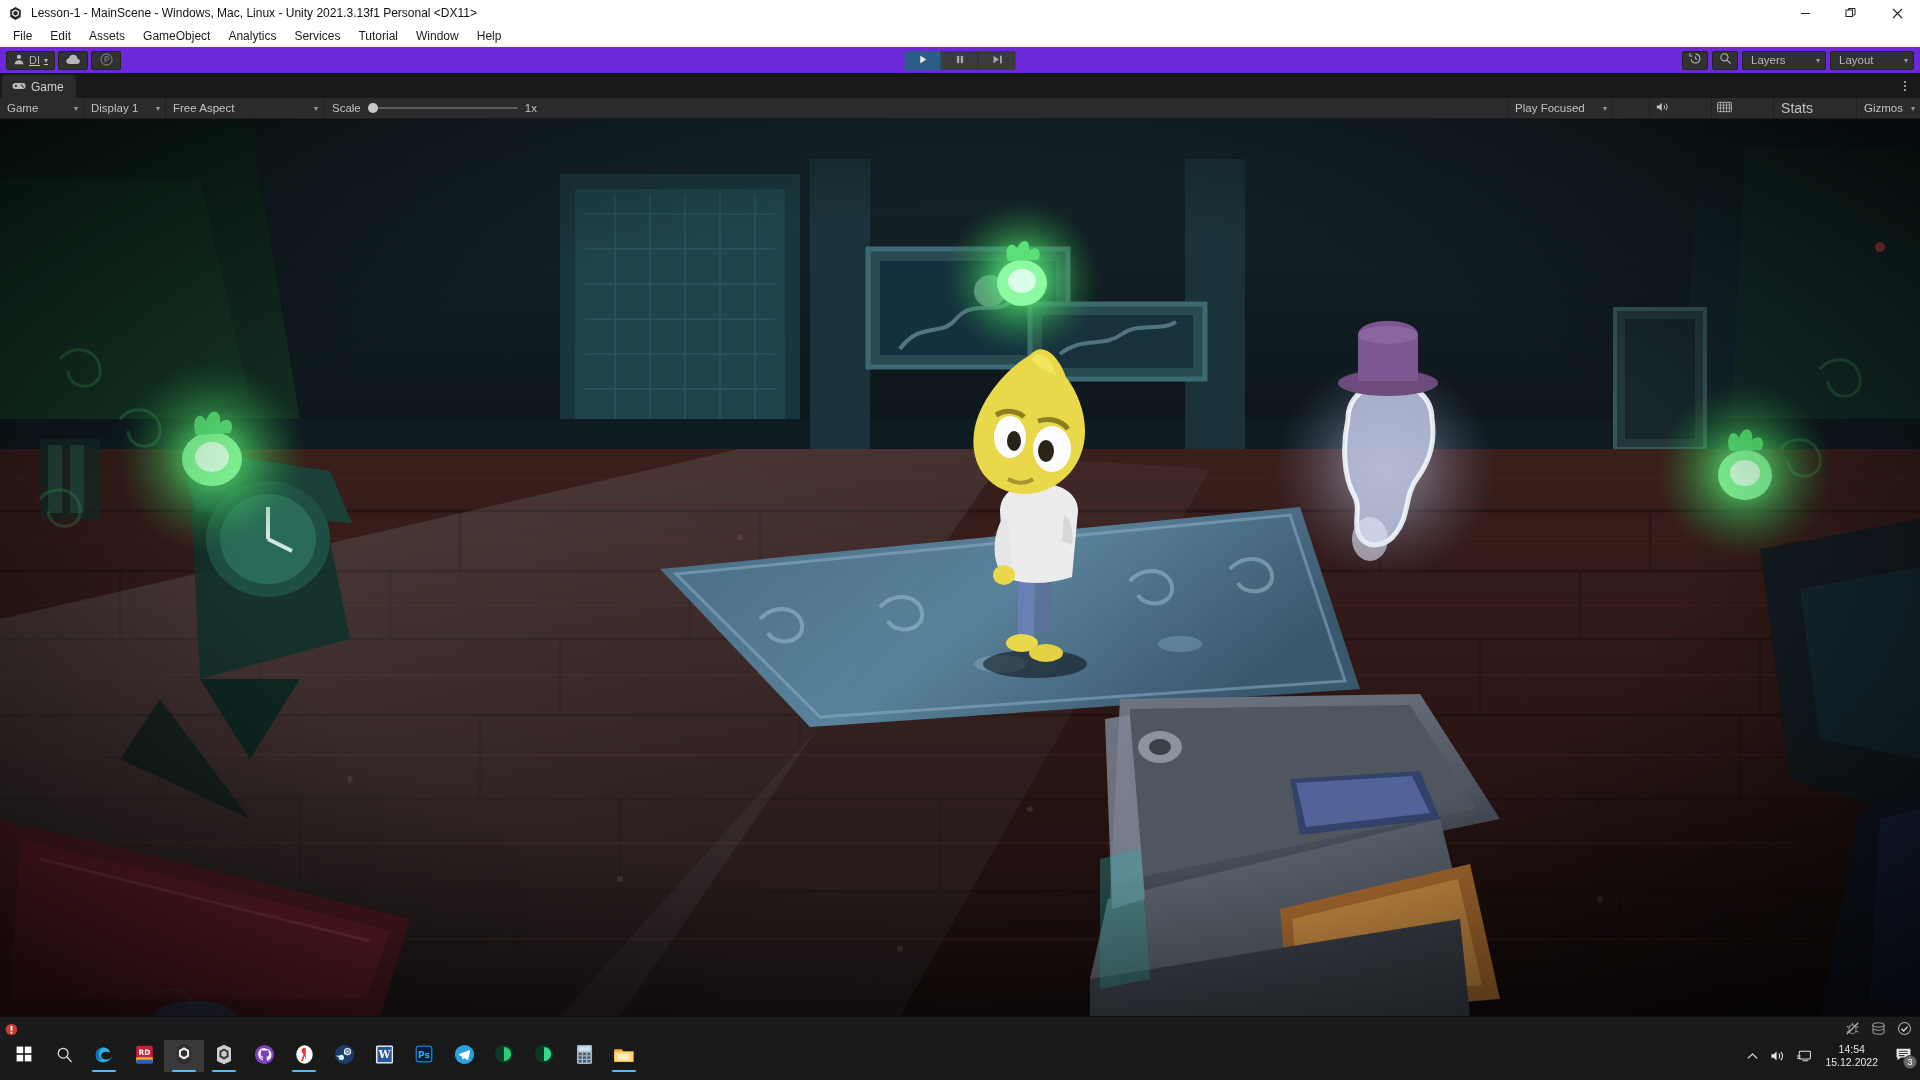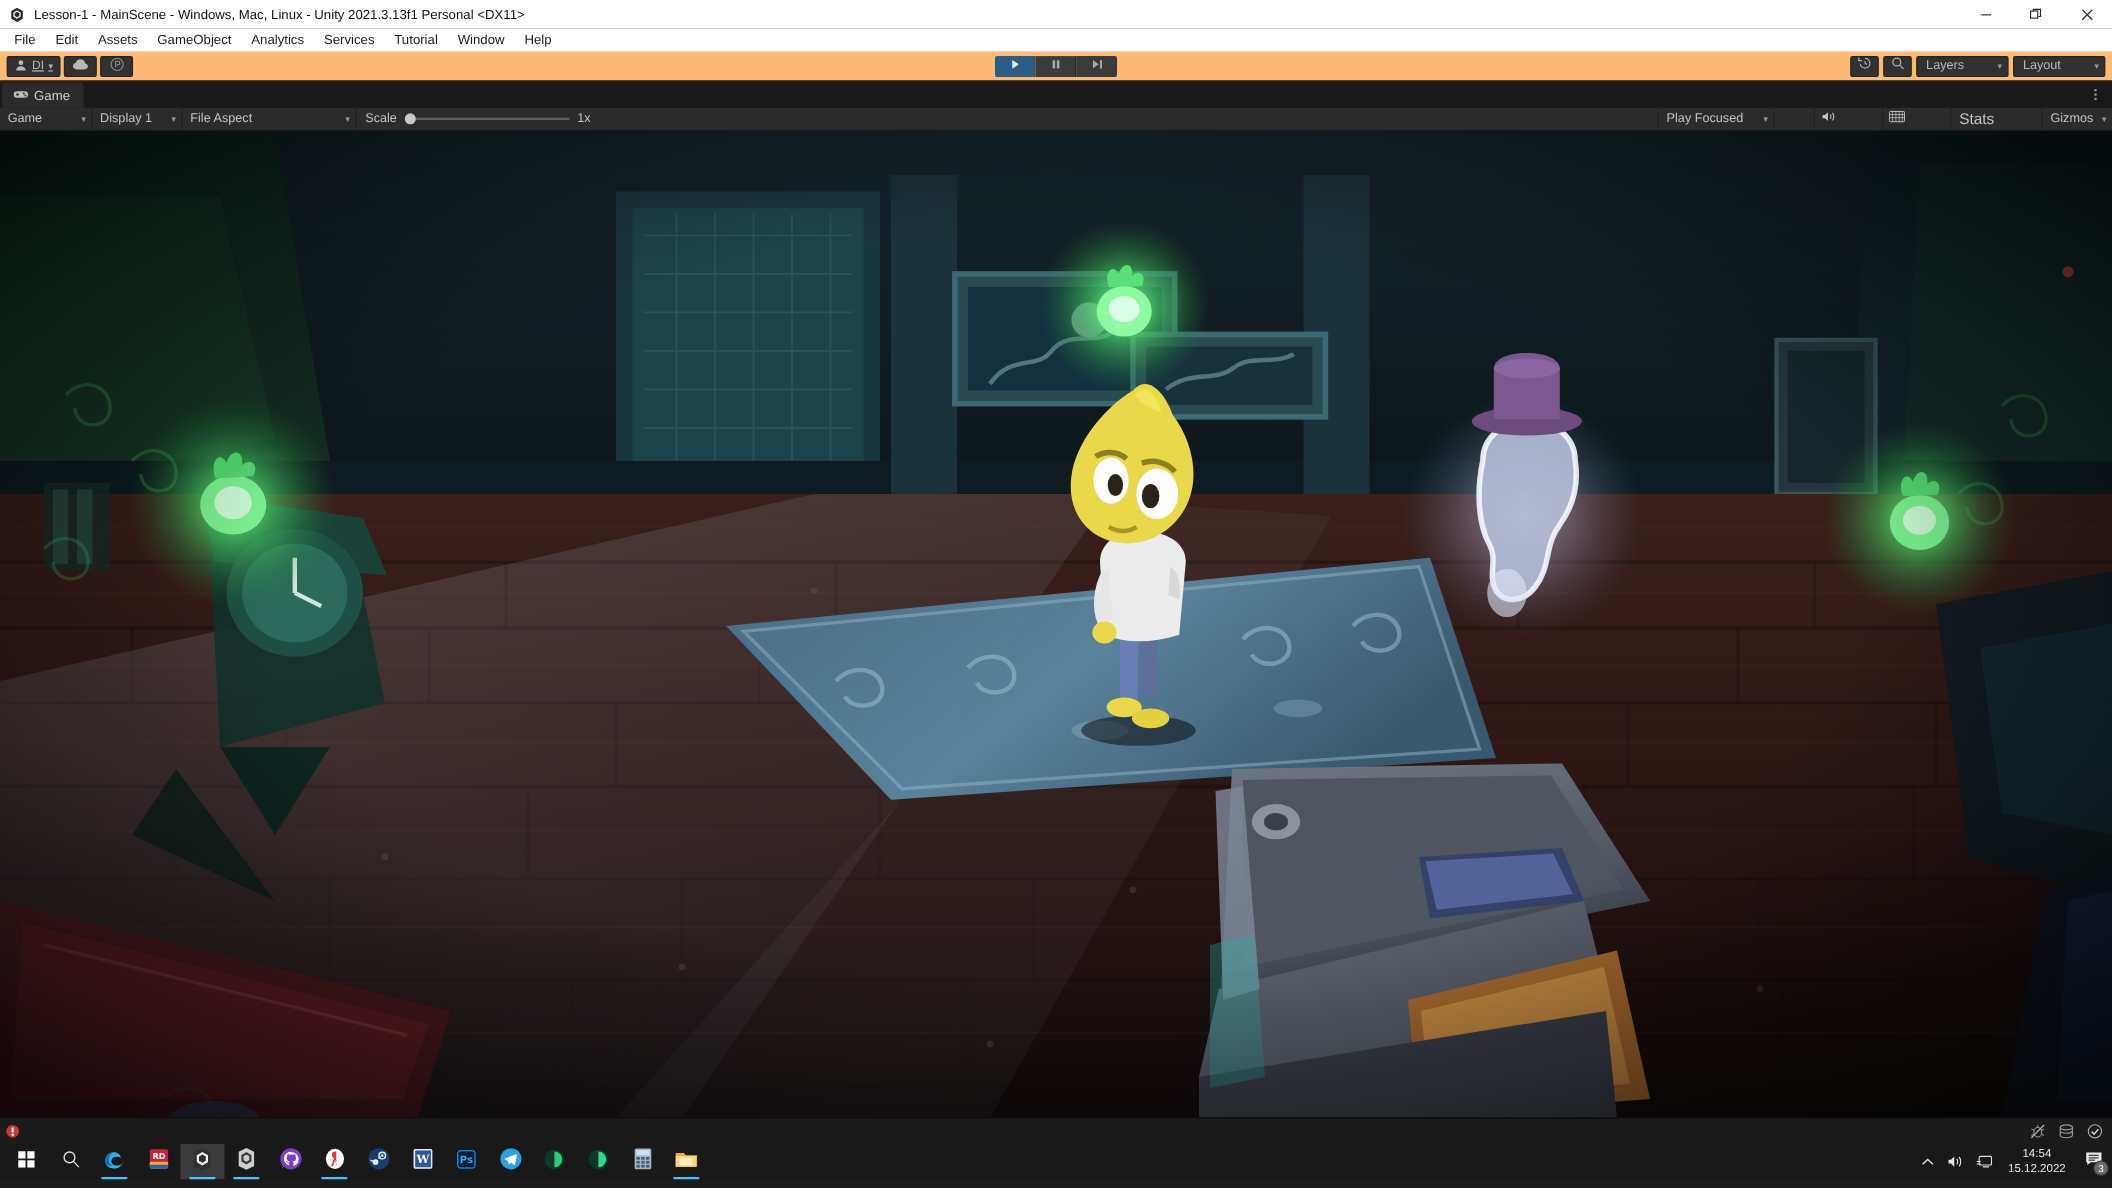--- a/index.html
+++ b/index.html
@@ -30,21 +30,21 @@
   #menubar{
     height:21px; background:#ffffff; display:flex; align-items:center;
     padding-left:4px; border-bottom:1px solid #efefef;
   }
   .menu-item{
     font-size:12px; color:#1a1a1a; padding:2px 9px 3px 9px; white-space:nowrap;
   }
 
   
   #toolbar{
-    height:27px; background:#fdba74; display:flex; align-items:center;
+    height:27px; background:#6d28d9; display:flex; align-items:center;
     position:relative; border-bottom:1px solid #0f0f0f;text-decoration:underline;
   }
   #tb-left{ display:flex; align-items:center; padding-left:6px; gap:3px; }
   .tb-btn{
     height:19px; background:#313131; border:1px solid #232323; border-radius:2px;
     display:flex; align-items:center; justify-content:center; gap:4px;
     padding:0 6px; color:#b4b4b4; font-size:11px;
   }
   #tb-center{
     position:absolute; left:50%; transform:translateX(-50%);
@@ -324,21 +324,21 @@
 <div id="gametoolbar">
   <div class="gt-drop" style="min-width:84px">
     <span>Game</span>
     <span style="font-size:8px;color:#9a9a9a">▾</span>
   </div>
   <div class="gt-drop" style="min-width:82px">
     <span>Display 1</span>
     <span style="font-size:8px;color:#9a9a9a">▾</span>
   </div>
   <div class="gt-drop" style="min-width:158px">
-    <span>File Aspect</span>
+    <span>Free Aspect</span>
     <span style="font-size:8px;color:#9a9a9a">▾</span>
   </div>
   <div id="scale-group">
     <span>Scale</span>
     <span id="scale-track">
       <span id="scale-knob" style="left: 0px;"></span>
     </span>
     <span>1x</span>
   </div>
 

